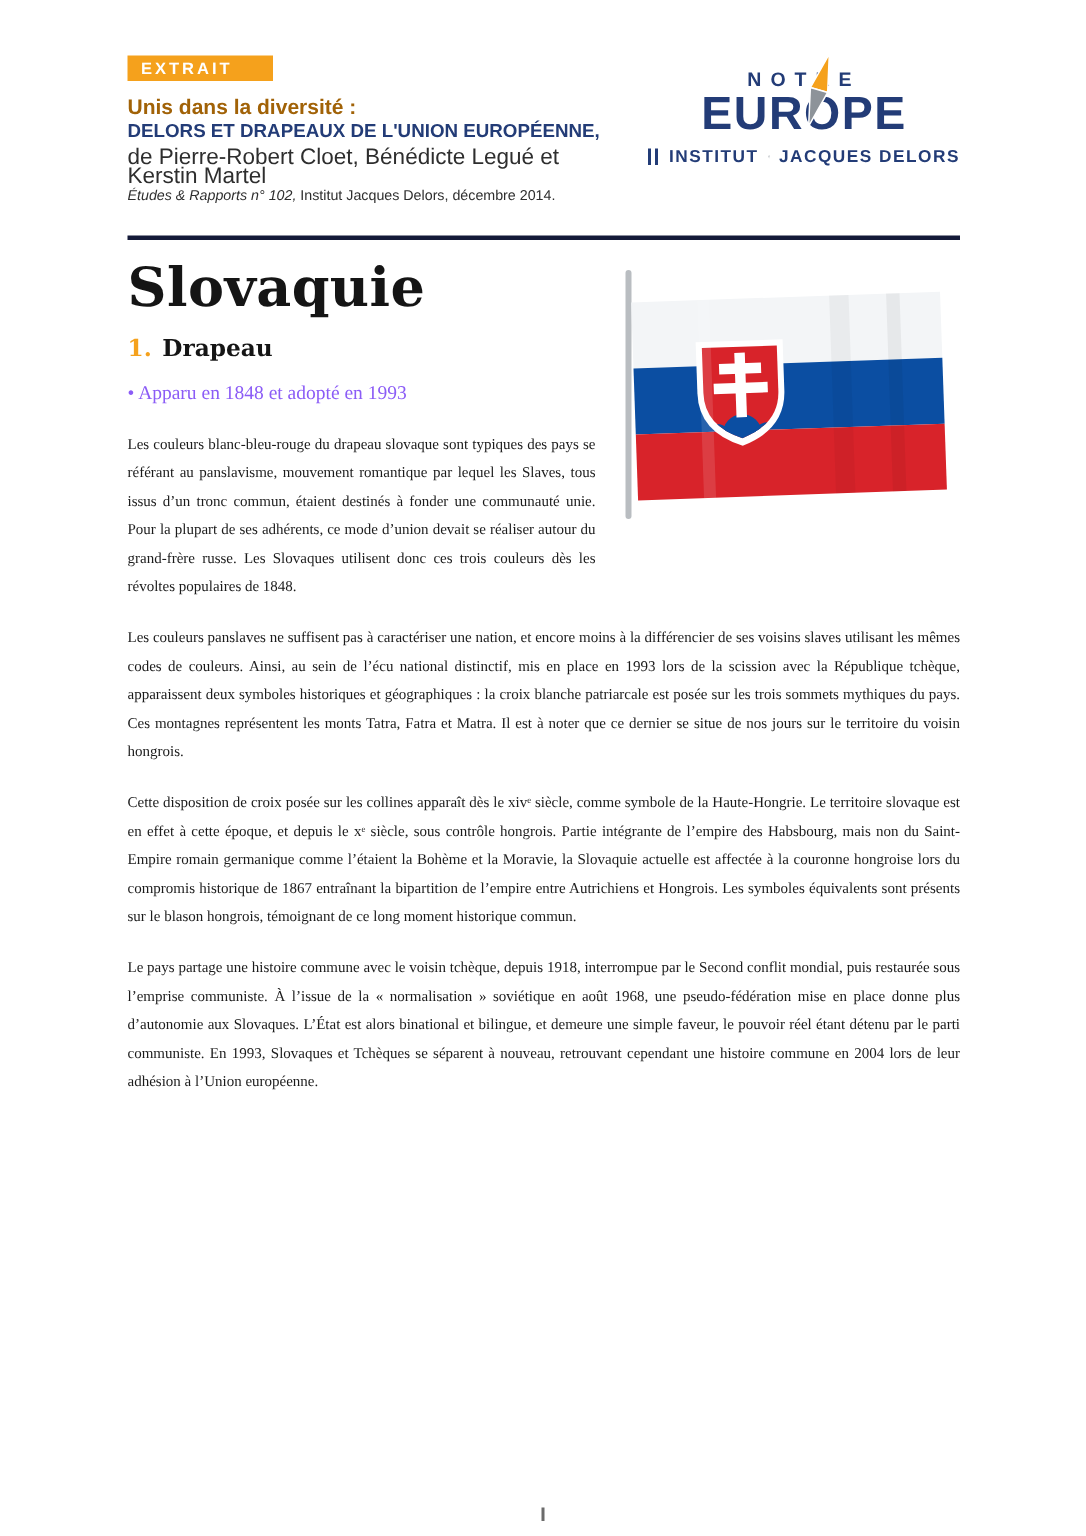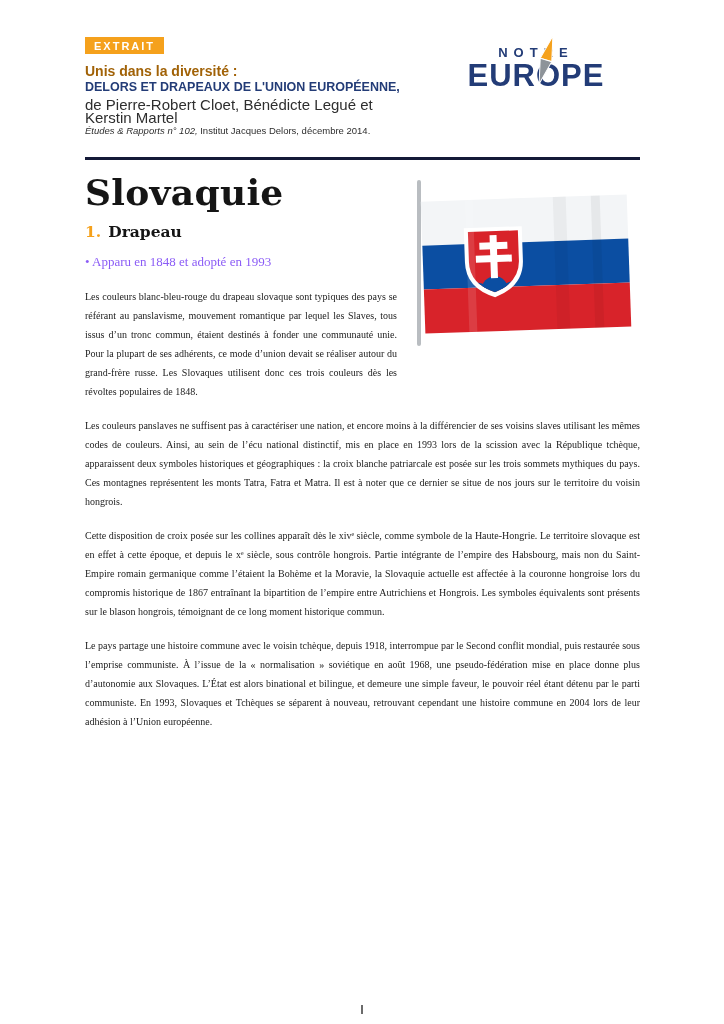--- a/index.html
+++ b/index.html
@@ -15,21 +15,21 @@
   .content{padding:36px 84px 0 85px;}
 
   
   .top-header{display:flex;justify-content:space-between;align-items:flex-start;}
   .header-left{max-width:330px;}
   .badge{
     display:inline-block;
     background:#F5A11C;color:#ffffff;
     font-family:"Liberation Sans","DejaVu Sans",sans-serif;
     font-weight:bold;font-size:11px;letter-spacing:2px;
-    padding:3px 9px 2px 9px;margin-bottom:9px;
+    padding:3px 27px 2px 9px;margin-bottom:9px;
   }
   .hdr-line1{
     font-family:Liberation Sans, sans-serif;
     font-weight:bold;font-size:14px;color:#a16207;line-height:16px;
   }
   .hdr-line2{
     font-family:"Liberation Sans","DejaVu Sans",sans-serif;
     font-weight:bold;font-size:12.5px;color:#233C77;line-height:17px;
   }
   .hdr-line3{
@@ -111,20 +111,29 @@
         <span class="logo-word">
           <span class="logo-notre">NOTRE</span>
           <span class="logo-europe">EUROPE</span>
           <svg class="logo-needle" width="24" height="52" viewBox="0 0 24 52">
             <g transform="rotate(16 12 26)">
               <path d="M12 1 L18 26 L6 26 Z" fill="#F5A11C" stroke="#ffffff" stroke-width="1"></path>
               <path d="M6 26 L18 26 L12 51 Z" fill="#8d9399" stroke="#ffffff" stroke-width="1"></path>
             </g>
           </svg>
         </span>
+        <div class="logo-sub">
+          <span class="logo-bars"></span>
+          <span class="logo-sub-text">INSTITUT</span>
+          <svg width="9" height="15" viewBox="0 0 9 15">
+            <path d="M4.5 0 L7.5 7.5 L1.5 7.5 Z" fill="#8d9399"></path>
+            <path d="M1.5 7.5 L7.5 7.5 L4.5 15 Z" fill="#c3c7cc"></path>
+          </svg>
+          <span class="logo-sub-text">JACQUES DELORS</span>
+        </div>
       </div>
     </div>
 
     <div class="rule"></div>
 
     <div class="article">
 
       <figure class="flag-figure" style="margin-right:0;">
         <svg width="233" height="170" viewBox="0 0 233 170">
           <rect x="0" y="0" width="233" height="170" fill="#ffffff"></rect>

